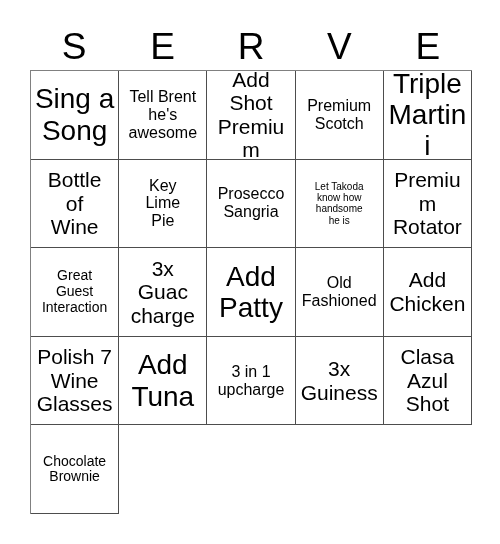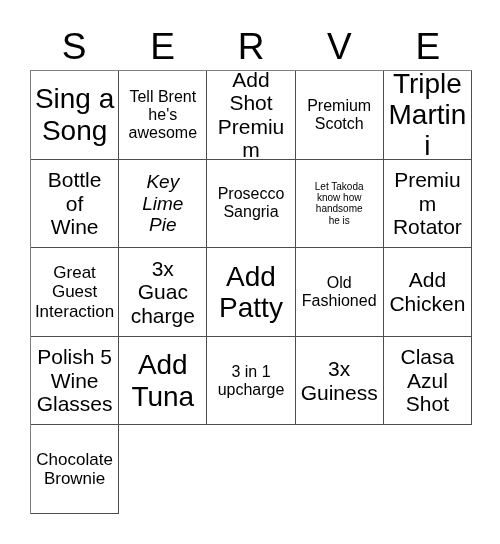--- a/index.html
+++ b/index.html
@@ -75,24 +75,24 @@
   .cell-text {
     display: block;
     width: 100%;
     line-height: 1.12;
     white-space: pre-line;
     word-break: break-word;
   }
 
   
   .fs-xl   { font-size: 28px; }
-  .fs-lg   { font-size: 19px; font-style: italic; }
+  .fs-lg   { font-size: 16px; }
   .fs-md   { font-size: 21px; }
   .fs-sm   { font-size: 16px; }
-  .fs-xs   { font-size: 17px; }
+  .fs-xs   { font-size: 14px; }
   .fs-xxs  { font-size: 10px; }
 </style>
 </head>
 <body>
 
 <div id="bingo-card">
 
   <div id="header-row">
     <div class="header-letter">S</div>
     <div class="header-letter">E</div>
@@ -167,21 +167,21 @@
       </div>
     <div class="cell">
         <span class="cell-text fs-sm">Old
 Fashioned</span>
       </div>
     <div class="cell">
         <span class="cell-text fs-md">Add
 Chicken</span>
       </div>
     <div class="cell">
-        <span class="cell-text fs-md">Polish 5
+        <span class="cell-text fs-md">Polish 7
 Wine
 Glasses</span>
       </div>
     <div class="cell">
         <span class="cell-text fs-xl">Add
 Tuna</span>
       </div>
 
     <div class="cell">
         <span class="cell-text fs-sm">3 in 1

